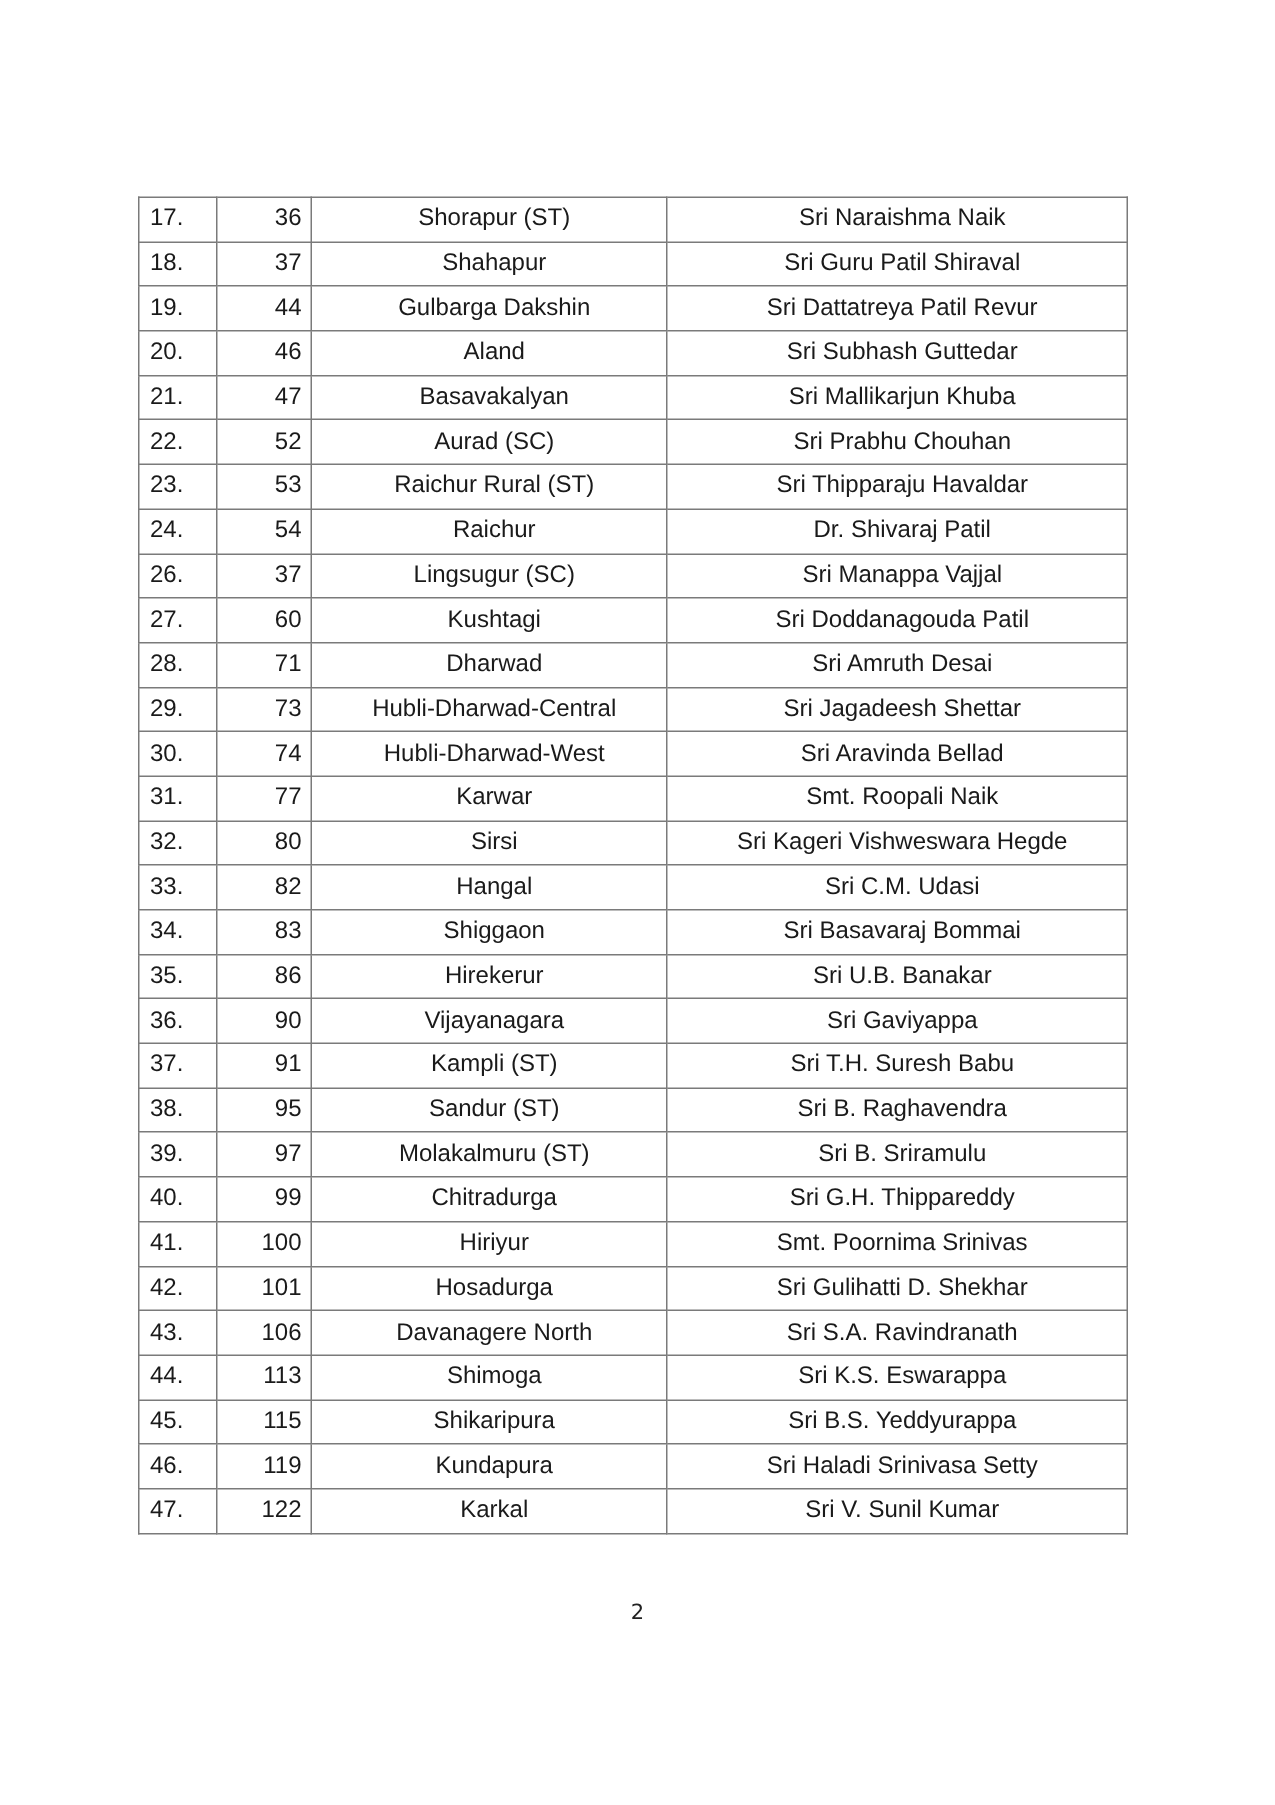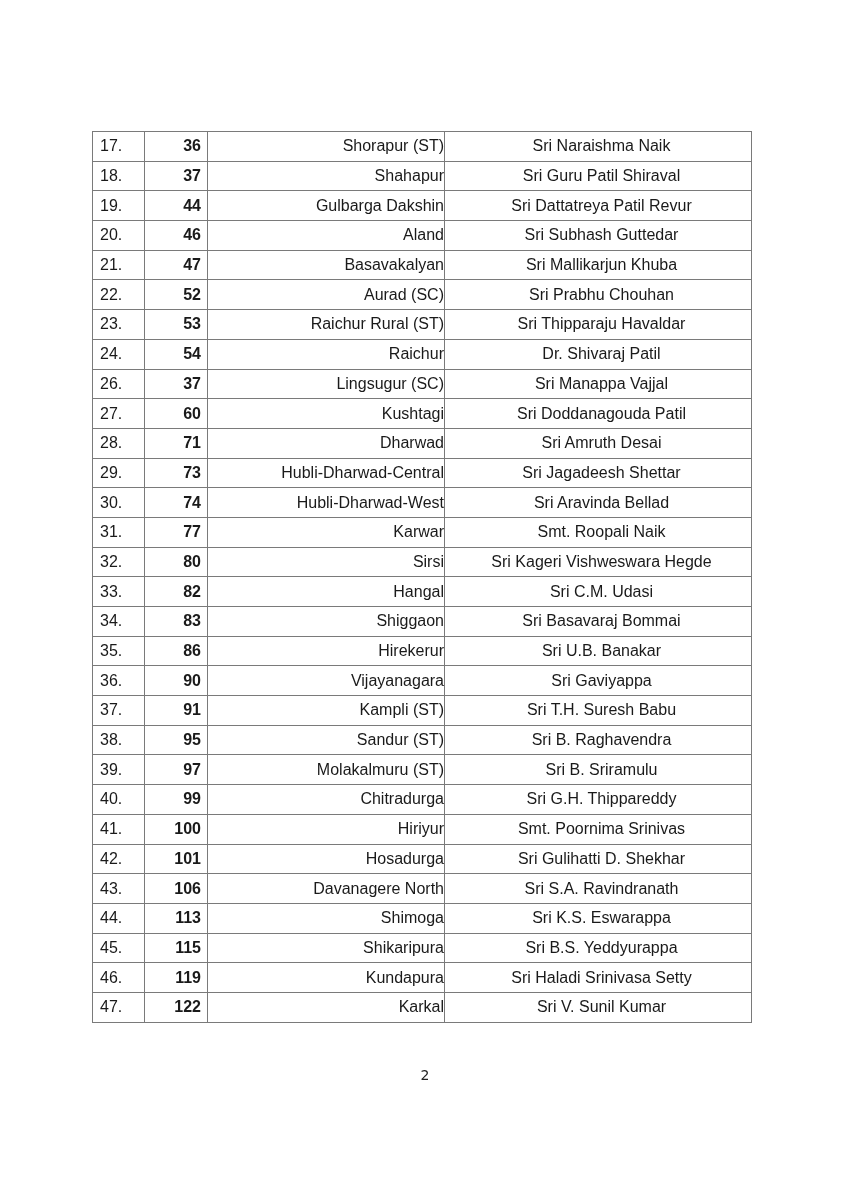--- a/index.html
+++ b/index.html
@@ -37,22 +37,22 @@
       line-height: 16px;
       vertical-align: middle;
       white-space: nowrap;
       overflow: hidden;
     }
     col.c-sl { width: 52px; }
     col.c-no { width: 63px; }
     col.c-con { width: 237px; }
     col.c-cand { width: 307px; }
     td.sl { padding-left: 7px !important; text-align: left; }
-    td.no { padding-right: 6px !important; text-align: right; font-weight: bold; }
-    td.con { padding-left: 7px !important; text-align: right; }
+    td.no { padding-right: 6px !important; text-align: right; }
+    td.con { padding-left: 7px !important; text-align: center; }
     td.cand { padding-left: 7px !important; text-align: center; }
     .page-number {
       position: absolute;
       left: 0;
       width: 850px;
       top: 1067px;
       text-align: center;
       font-family: "DejaVu Sans", sans-serif;
       font-size: 14px;
       color: #222;

